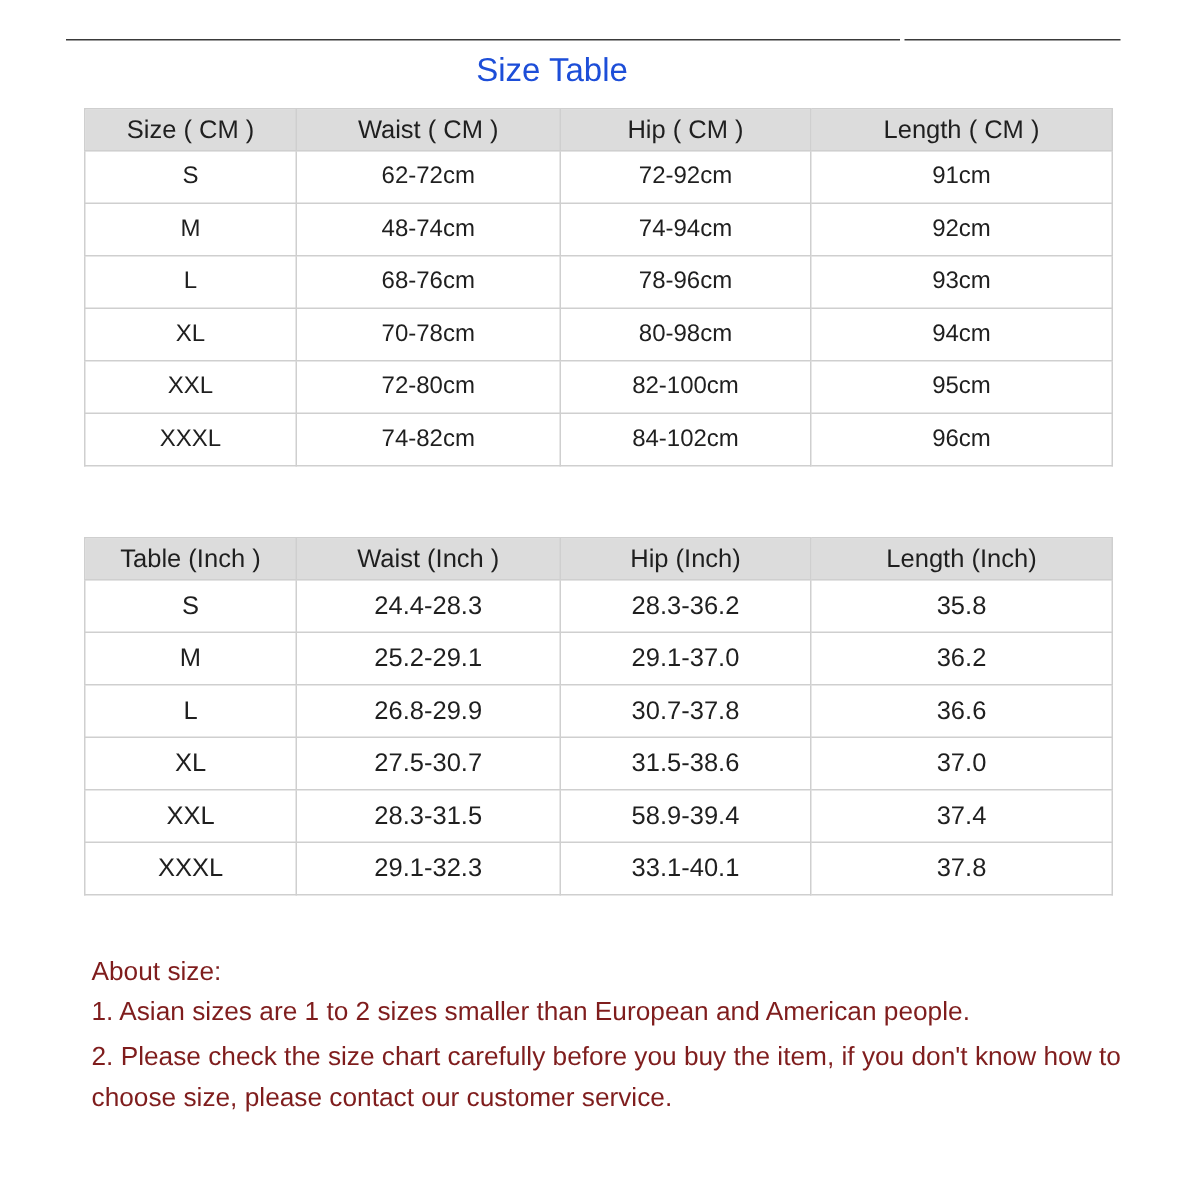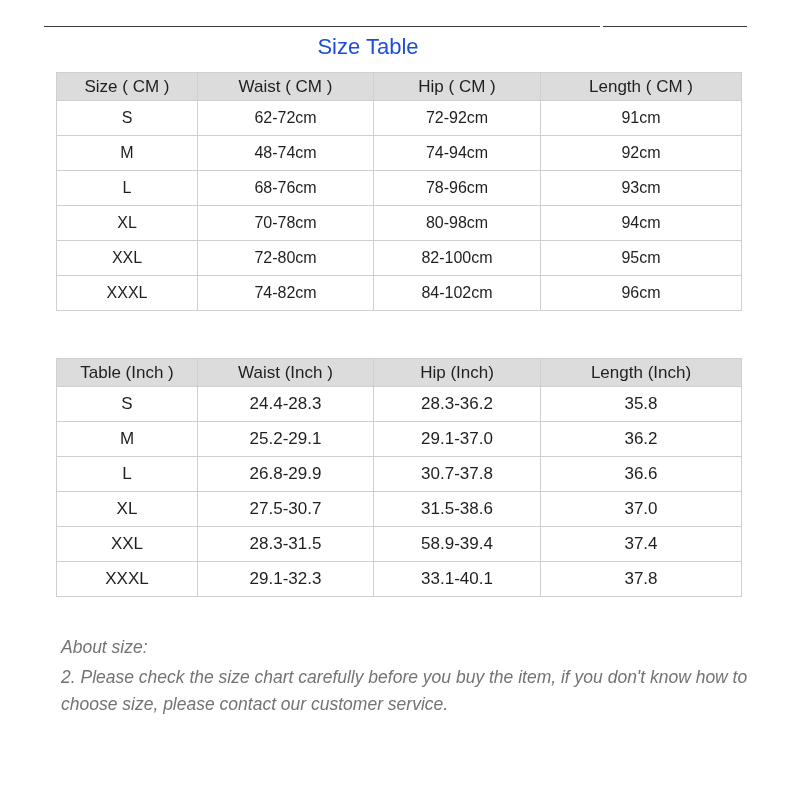--- a/index.html
+++ b/index.html
@@ -63,22 +63,21 @@
     col.c2 { width: 176px; }
     col.c3 { width: 167px; }
     col.c4 { width: 201px; }
     .notes {
       position: absolute;
       left: 61px;
       top: 634px;
       width: 700px;
       font-size: 17.5px;
       line-height: 27px;
-      color: #737373;
-      font-style: italic;
+      color: #7f1d1d;
     }
     .notes p { margin: 0; }
     .notes p.gap { margin-top: 3px; }
     .notes p.gap2 { margin-top: 4px; }
   </style>
 </head>
 <body>
 
 <div class="top-rule" style="left:44px;width:556px;"></div>
 <div class="top-rule" style="left:603px;width:144px;"></div>
@@ -190,14 +189,15 @@
       <td>XXXL</td>
       <td>29.1-32.3</td>
       <td>33.1-40.1</td>
       <td>37.8</td>
     </tr>
   </tbody>
 </table>
 
 <div class="notes">
   <p>About size:</p>
+  <p>1. Asian sizes are 1 to 2 sizes smaller than European and American people.</p>
   <p class="gap">2. Please check the size chart carefully before you buy the item, if you don't know how to choose size, please contact our customer service.</p>
 </div>
 
 </body></html>

